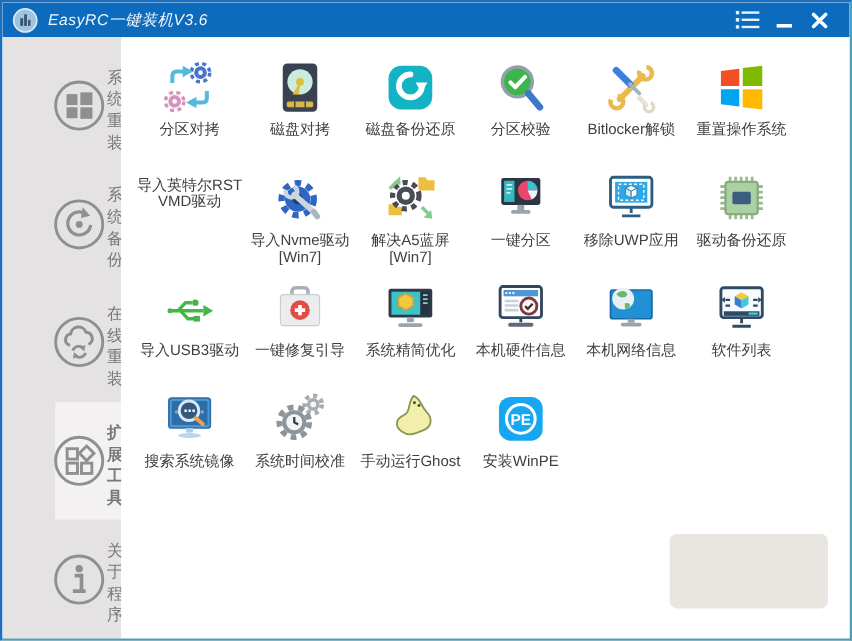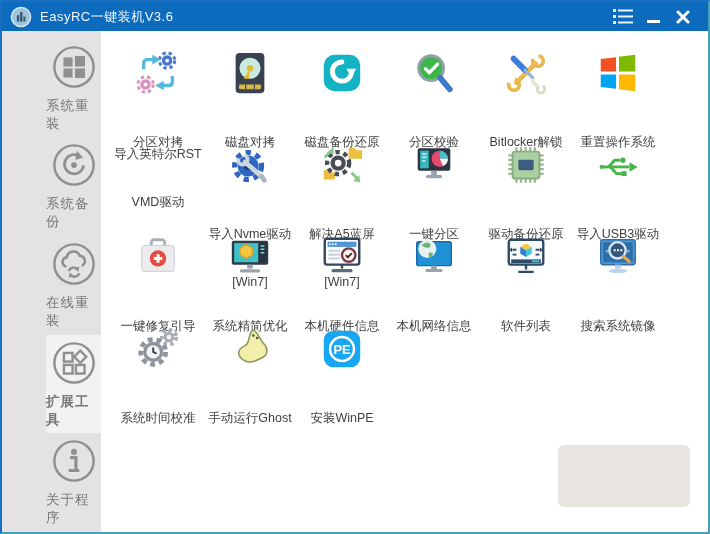--- a/index.html
+++ b/index.html
@@ -9,45 +9,45 @@
     font-family:"Liberation Sans","DejaVu Sans",sans-serif;
     border:2px solid #1b6fc0;border-right-color:#49a0bb;border-bottom-color:#49a0bb;
     overflow:hidden;
   }
   
   .titlebar{
     height:29px;background:#0d6bbe;display:flex;align-items:center;
     padding:0 10px 0 8px;color:#fff;
   }
   .app-logo{width:22px;height:22px;margin-right:8px;flex:0 0 auto;}
-  .title-text{font-size:13px;letter-spacing:.5px;color:#f2f7fb;}
+  .title-text{font-size:13px;letter-spacing:.5px;color:#f2f7fb;font-style:italic;}
   .tb-spacer{flex:1;}
   .tb-btn{width:30px;height:24px;display:flex;align-items:center;justify-content:center;cursor:pointer;}
   .tb-btn svg{display:block;}
   
   .body{display:flex;height:501px;}
   .sidebar{
     width:99px;background:#e4e2e3;height:100%;flex:0 0 auto;
     display:flex;flex-direction:column;padding-top:8px;
   }
   .side-item{
-    height:100px;display:flex;flex-direction:column;align-items:center;
+    height:100px;display:flex;flex-direction:row;align-items:center;
     justify-content:center;cursor:pointer;margin-left:44px;
   }
   .side-item.selected{background:#f3f1f2;font-weight:bold;}
   .side-icon{width:46px;height:46px;}
   .side-label{margin-top:7px;font-size:13.5px;color:#787878;letter-spacing:1px;}
   
   .main{position:relative;flex:1;background:#fff;height:100%;}
   .grid{
     display:grid;grid-template-columns:repeat(6,92px);grid-auto-rows:92px;
     padding:13px 0 0 11px;
   }
   .cell{
-    display:flex;flex-direction:column;align-items:center;padding-top:6px;cursor:pointer;gap:34px;
+    display:flex;flex-direction:column;align-items:center;padding-top:6px;cursor:pointer;
   }
   .tool-icon{width:46px;height:46px;flex:0 0 auto;}
   .tool-label{
     margin-top:5px;font-size:12.5px;line-height:14px;color:#3f3f3f;
     text-align:center;white-space:nowrap;
   }
   .watermark{
     position:absolute;left:457px;top:414px;width:132px;height:62px;
     border-radius:6px;
   }
@@ -254,20 +254,32 @@
    <circle cx="30" cy="17.5" r="8.5" fill="#e8456f"></circle>
    <path d="M30,17.5 L30,9 A8.5,8.5 0 0 1 38.5,17.5 Z" fill="#3bc2cc"></path>
    <path d="M30,17.5 L38.5,17.5 A8.5,8.5 0 0 1 33.5,25.2 Z" fill="#f4f6f7"></path>
    <rect x="21" y="30" width="6" height="4.5" fill="#9aa4ae"></rect>
                 <rect x="15.5" y="34.5" width="17" height="3.2" rx="1.6" fill="#9aa4ae"></rect>
               </svg></span>
             <div class="tool-label">一键分区</div>
           </div>
           <div class="cell">
             <span class="tool-icon"><svg viewBox="0 0 48 48" width="46" height="46">
+   <rect x="6" y="6" width="36" height="26" rx="2.5" fill="#fff" stroke="#2d5d80" stroke-width="2.5"></rect>
+   <rect x="10" y="10" width="28" height="18" fill="#2ba8e8"></rect>
+   <rect x="13" y="12" width="22" height="14" fill="none" stroke="#fff" stroke-width="1.2" stroke-dasharray="2.5 2"></rect>
+   <polygon points="24,13 29,15.5 24,18 19,15.5" fill="#eef7fc" stroke="#2d7fae" stroke-width=".8"></polygon>
+   <polygon points="19,15.5 24,18 24,24 19,21.5" fill="#cfe9f6" stroke="#2d7fae" stroke-width=".8"></polygon>
+   <polygon points="29,15.5 24,18 24,24 29,21.5" fill="#fff" stroke="#2d7fae" stroke-width=".8"></polygon>
+   <path d="M24,32 v5 M16,39.5 h16" stroke="#2d5d80" stroke-width="2.5"></path>
+              </svg></span>
+            <div class="tool-label">移除UWP应用</div>
+          </div>
+          <div class="cell">
+            <span class="tool-icon"><svg viewBox="0 0 48 48" width="46" height="46">
    <g stroke="#9db98f" stroke-width="2.4">
      <path d="M14,5.5 v5 M18.8,5.5 v5 M23.6,5.5 v5 M28.4,5.5 v5 M33.2,5.5 v5"></path>
      <path d="M14,37.5 v5 M18.8,37.5 v5 M23.6,37.5 v5 M28.4,37.5 v5 M33.2,37.5 v5"></path>
      <path d="M5.5,14 h5 M5.5,18.8 h5 M5.5,23.6 h5 M5.5,28.4 h5 M5.5,33.2 h5"></path>
      <path d="M37.5,14 h5 M37.5,18.8 h5 M37.5,23.6 h5 M37.5,28.4 h5 M37.5,33.2 h5"></path>
    </g>
    <rect x="10" y="10" width="28" height="28" rx="2.5" fill="#abd0a4" stroke="#86ad7e" stroke-width="2"></rect>
    <rect x="16" y="18.5" width="16" height="11" rx="1.5" fill="#3c5c80"></rect>
               </svg></span>
             <div class="tool-label">驱动备份还原</div>

